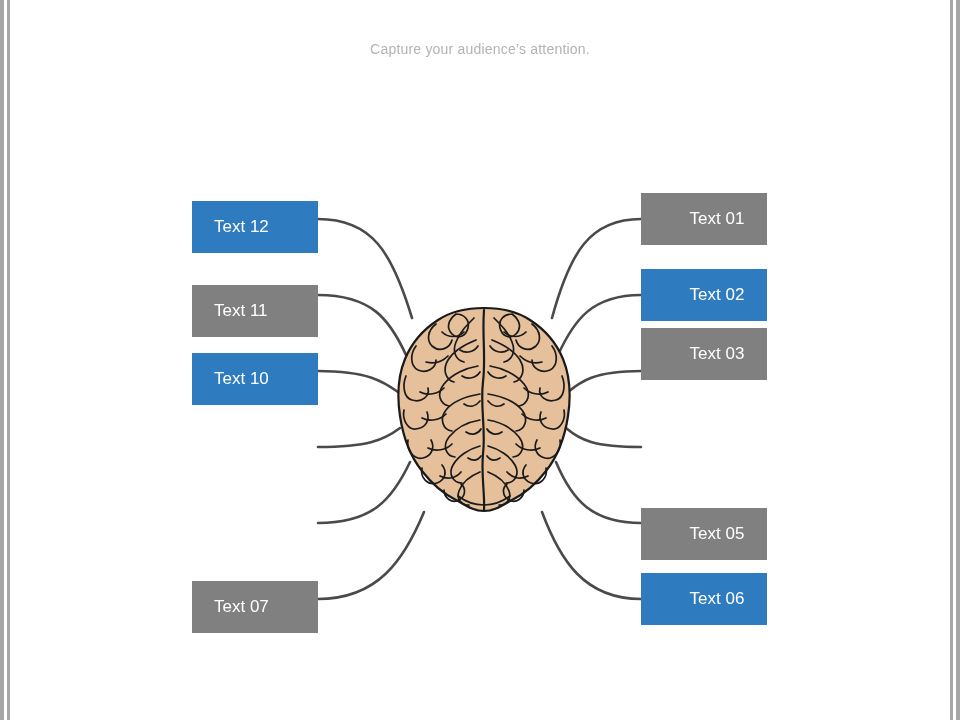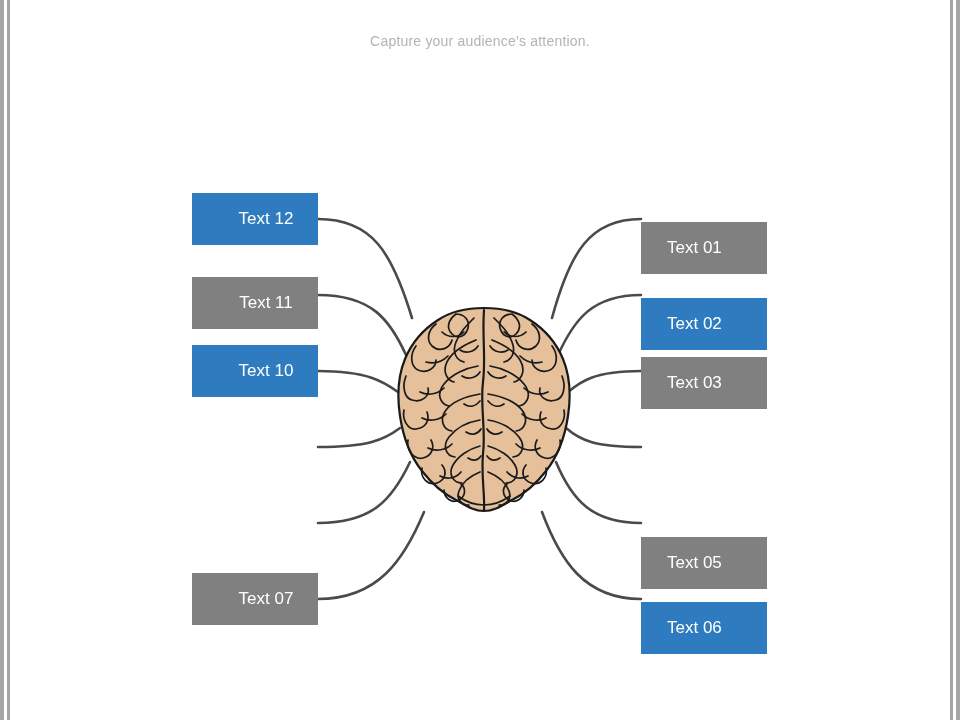--- a/index.html
+++ b/index.html
@@ -56,21 +56,21 @@
     letter-spacing: 0.5px;
     white-space: nowrap;
   }
   #title .t-main {
     color: #3d7cb5;
   }
   #title .t-sub {
     color: #a6a6a6;
   }
   #subtitle {
-    margin-top: 10px;
+    margin-top: 18px;
     font-size: 14px;
     line-height: 18px;
     color: #b3b3b3;
     letter-spacing: 0.2px;
     white-space: nowrap;
   }
 
   
   #diagram {
     position: absolute;
@@ -102,22 +102,22 @@
     display: flex;
     align-items: center;
     box-sizing: border-box;
   }
   .node .node-label {
     font-size: 17px;
     line-height: 20px;
     color: #ffffff;
     white-space: nowrap;
   }
-  .node.left  { left: 192px; justify-content: center; padding-left: 22px; }
-  .node.right { left: 641px; justify-content: flex-start; padding-left: 26px; margin-top: 29px; }
+  .node.left  { left: 192px; justify-content: flex-start; padding-left: 22px; margin-top: 8px; }
+  .node.right { left: 641px; justify-content: center; padding-left: 26px; }
   .node.blue  { background: #2e7cbf; }
   .node.gray  { background: #808080; }
 </style>
 </head>
 <body>
 
 <div id="slide">
 
   <div class="edge-strip left"></div>
   <div class="edge-inner left"></div>

